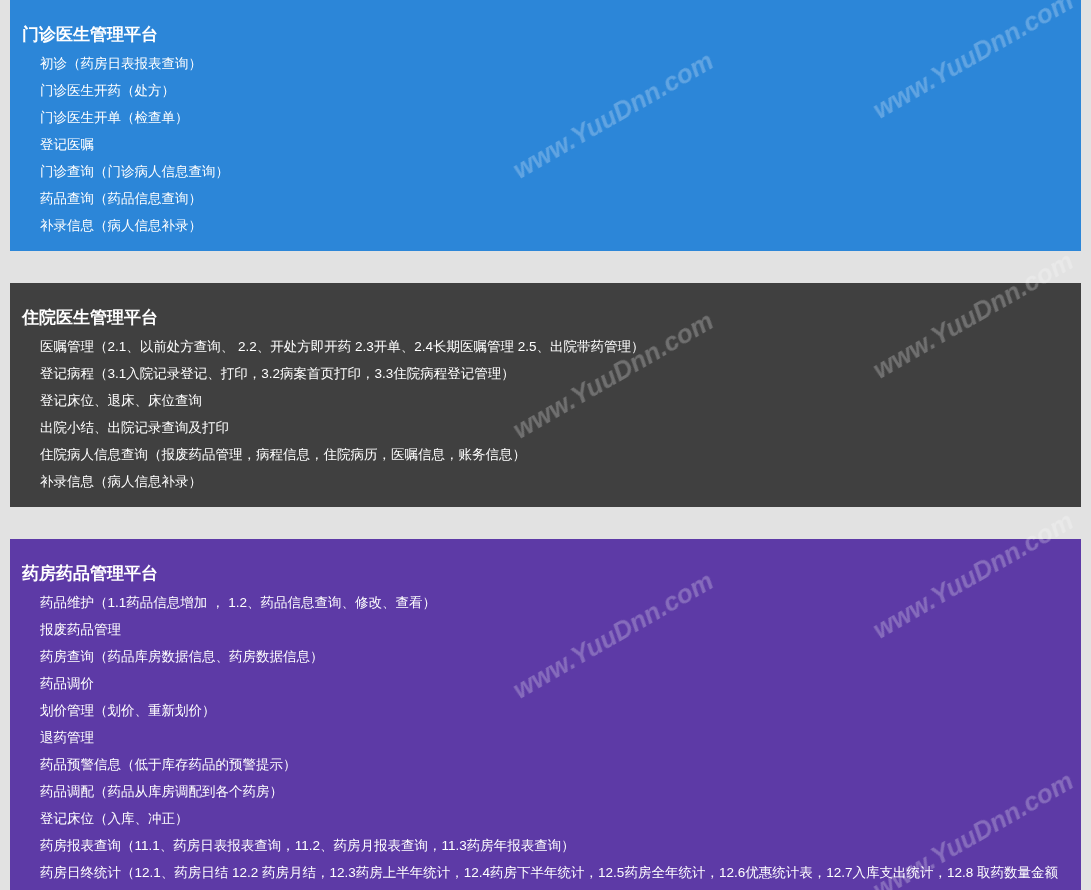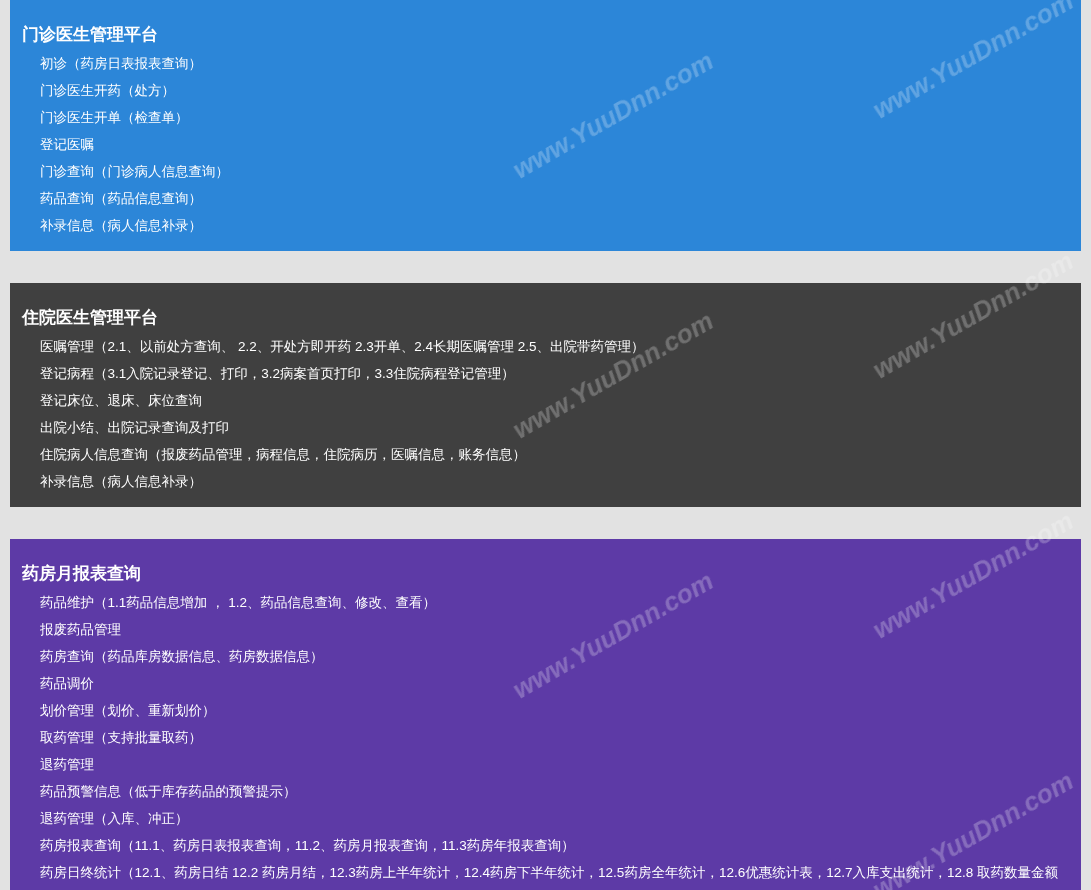--- a/index.html
+++ b/index.html
@@ -70,31 +70,31 @@
     <li>医嘱管理（2.1、以前处方查询、 2.2、开处方即开药 2.3开单、2.4长期医嘱管理 2.5、出院带药管理）</li>
     <li>登记病程（3.1入院记录登记、打印，3.2病案首页打印，3.3住院病程登记管理）</li>
     <li>登记床位、退床、床位查询</li>
     <li>出院小结、出院记录查询及打印</li>
     <li>住院病人信息查询（报废药品管理，病程信息，住院病历，医嘱信息，账务信息）</li>
     <li>补录信息（病人信息补录）</li>
   </ul>
 </div>
 
 <div class="section" style="background:#5d3aa6">
-  <div class="section-title">药房月报表查询</div>
+  <div class="section-title">药房药品管理平台</div>
   <ul class="item-list">
     <li>药品维护（1.1药品信息增加 ， 1.2、药品信息查询、修改、查看）</li>
     <li>报废药品管理</li>
     <li>药房查询（药品库房数据信息、药房数据信息）</li>
     <li>药品调价</li>
     <li>划价管理（划价、重新划价）</li>
-    <li>取药管理（支持批量取药）</li>
     <li>退药管理</li>
     <li>药品预警信息（低于库存药品的预警提示）</li>
-    <li>退药管理（入库、冲正）</li>
+    <li>药品调配（药品从库房调配到各个药房）</li>
+    <li>登记床位（入库、冲正）</li>
     <li>药房报表查询（11.1、药房日表报表查询，11.2、药房月报表查询，11.3药房年报表查询）</li>
     <li>药房日终统计（12.1、药房日结 12.2 药房月结，12.3药房上半年统计，12.4药房下半年统计，12.5药房全年统计，12.6优惠统计表，12.7入库支出统计，12.8 取药数量金额统计，12.9、患者取药明细）</li>
   </ul>
 </div>
 
 <div class="watermark" style="left:500px; top:100px;">www.YuuDnn.com</div>
 <div class="watermark" style="left:860px; top:40px;">www.YuuDnn.com</div>
 <div class="watermark" style="left:500px; top:360px;">www.YuuDnn.com</div>
 <div class="watermark" style="left:860px; top:300px;">www.YuuDnn.com</div>
 <div class="watermark" style="left:500px; top:620px;">www.YuuDnn.com</div>

